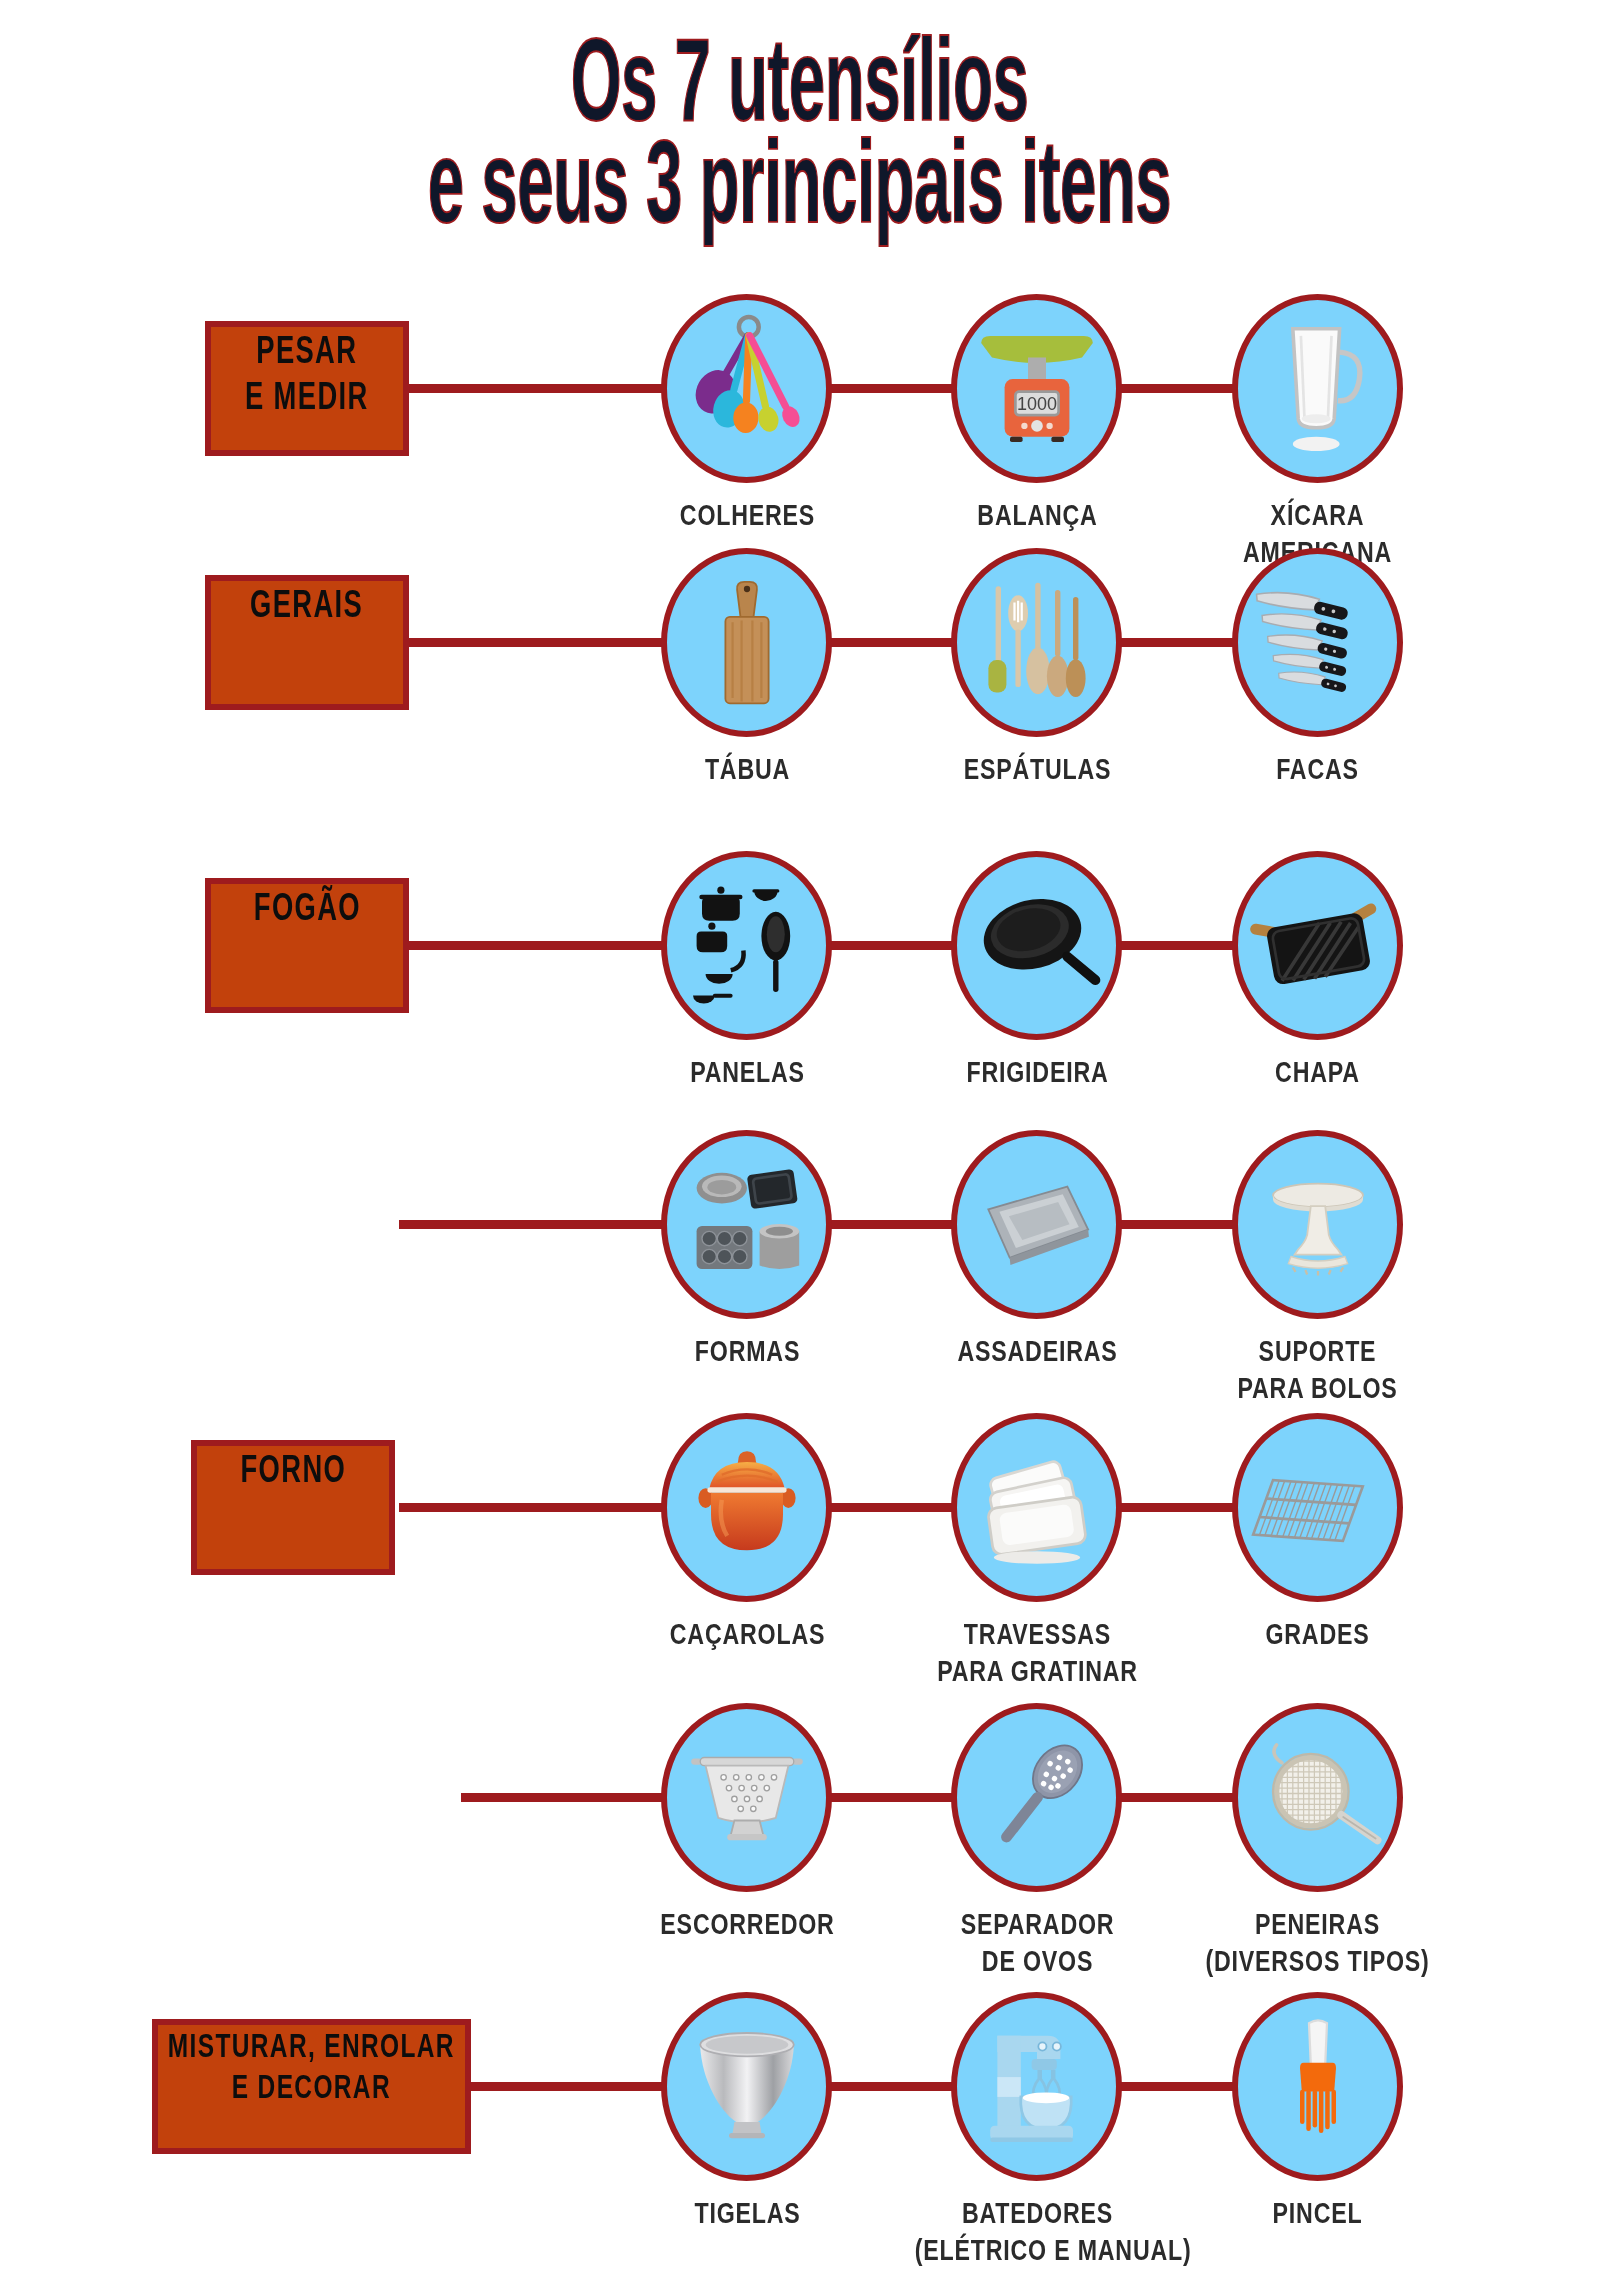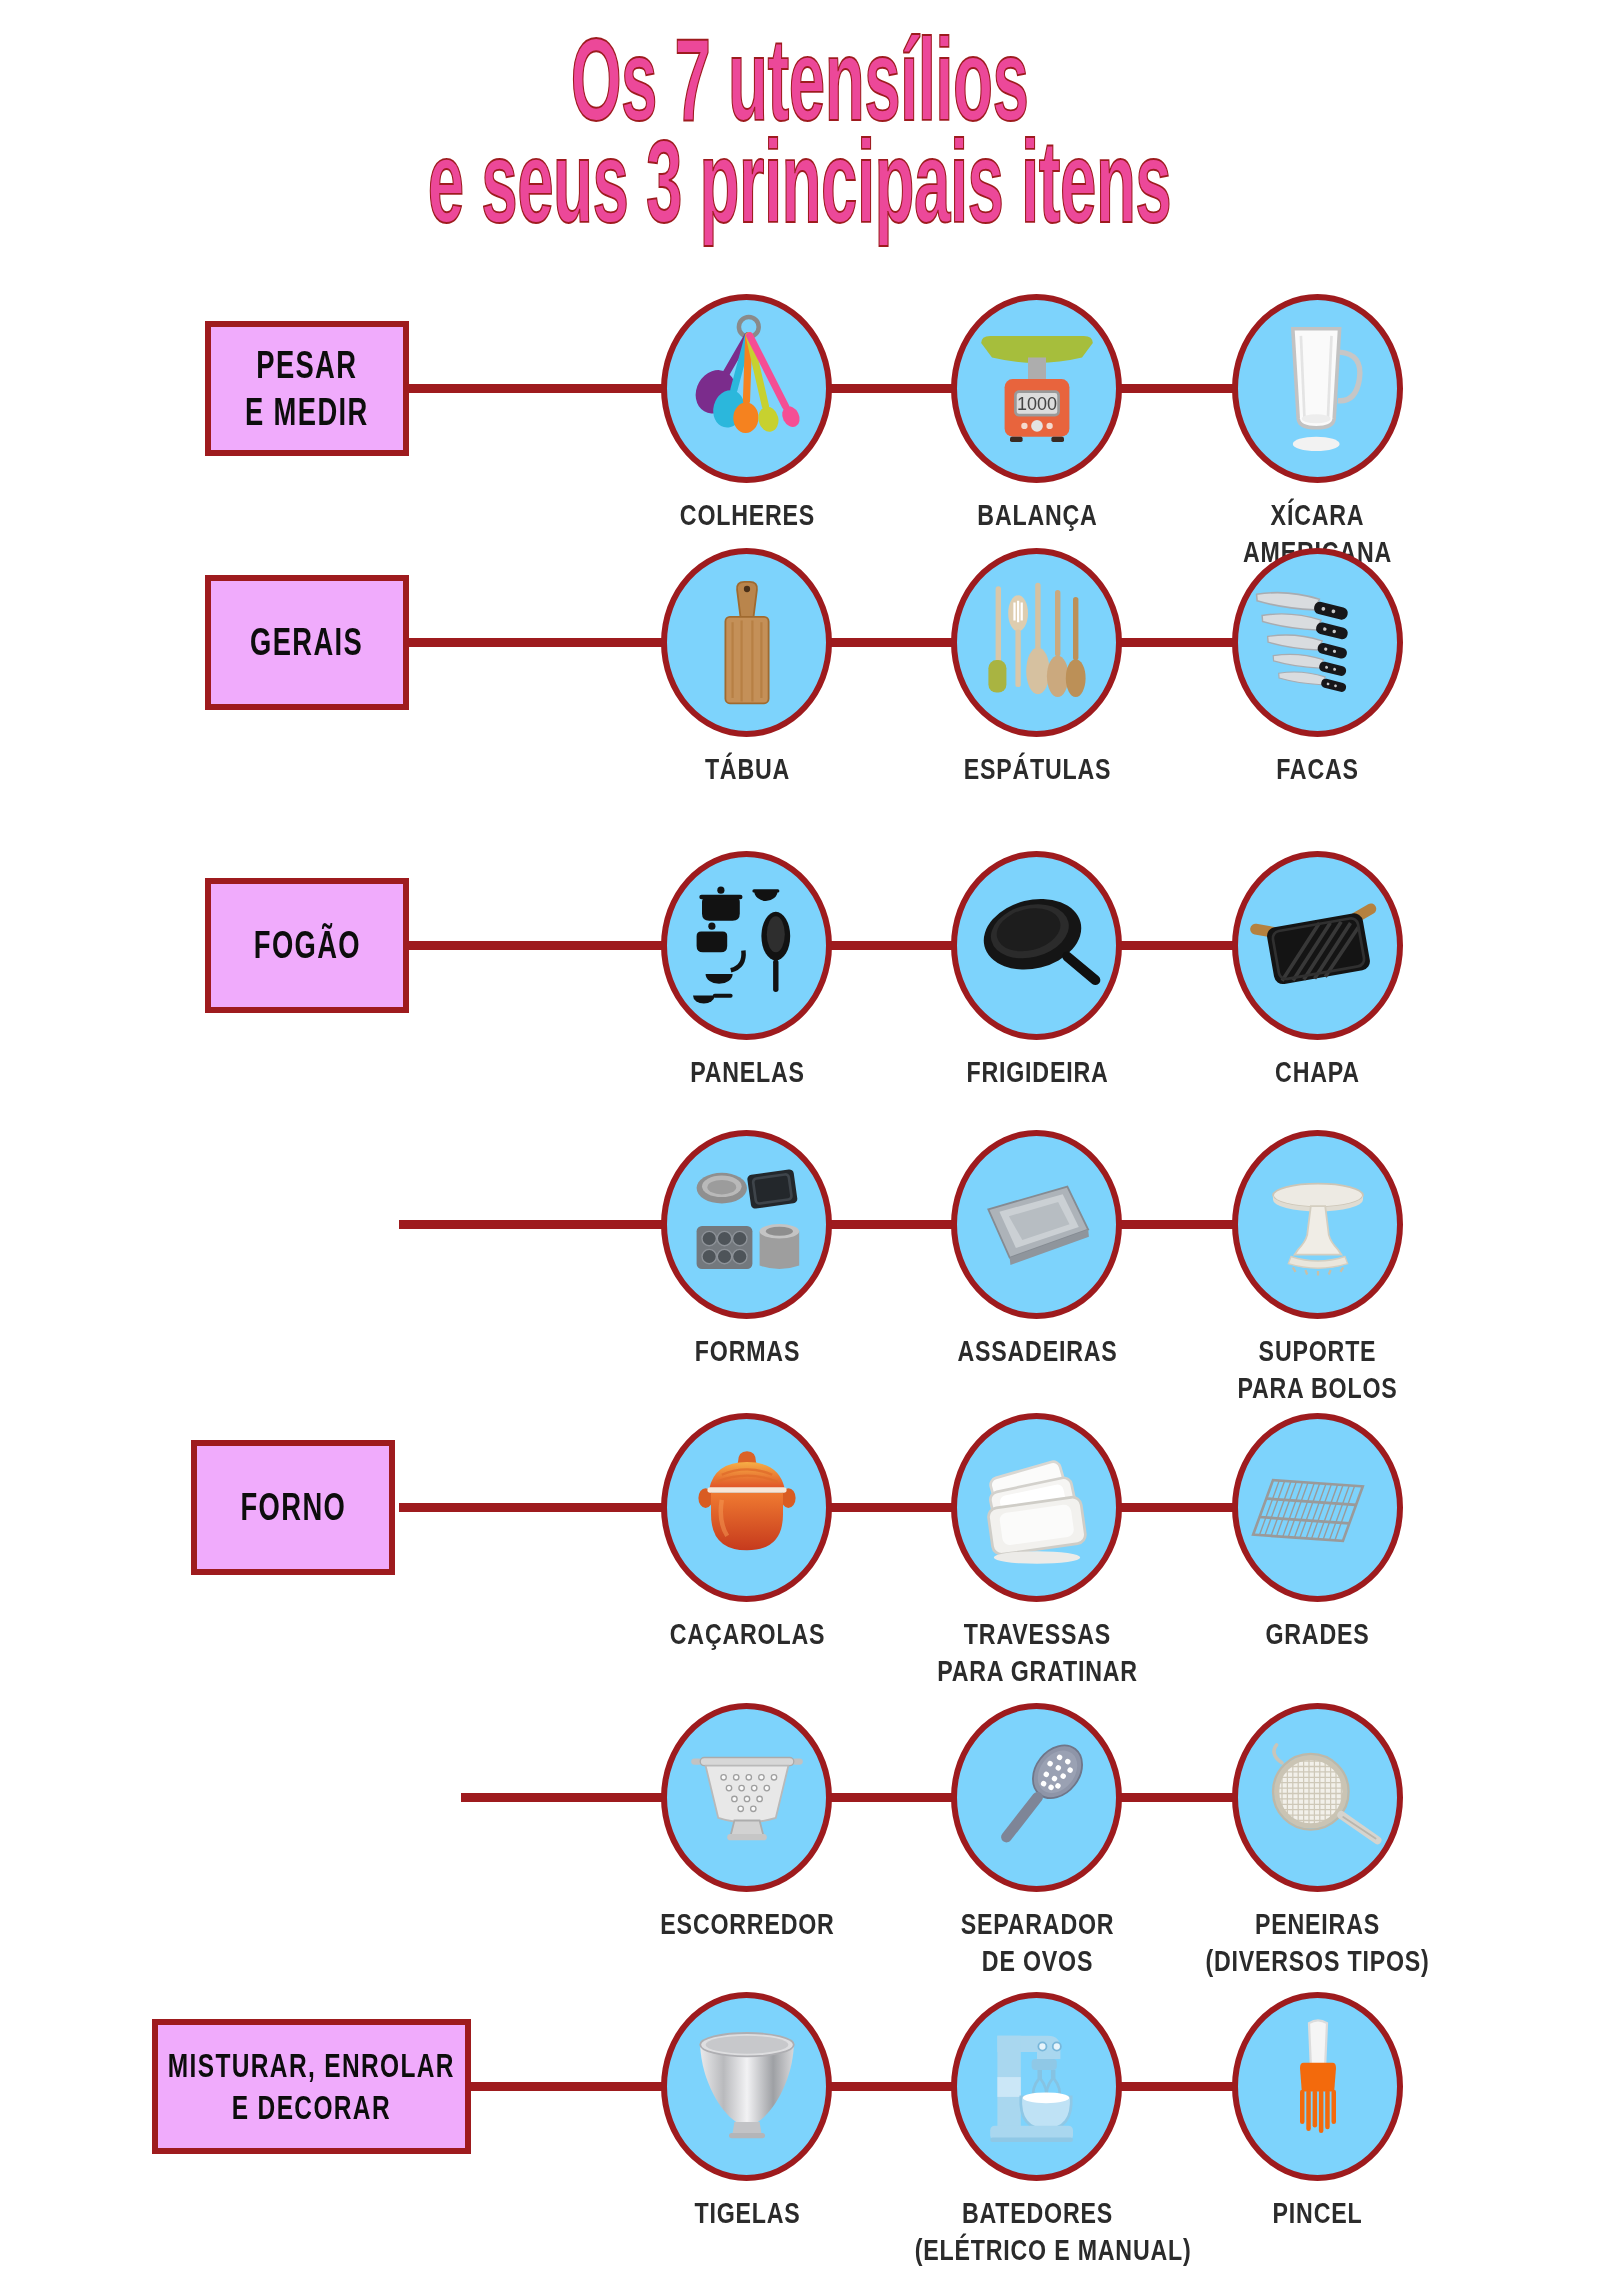--- a/index.html
+++ b/index.html
@@ -1,26 +1,26 @@
 <!DOCTYPE html>
 <html lang="pt"><head>
 <meta charset="utf-8">
 <style>
   html,body{margin:0;padding:0;background:#ffffff;}
   .page{position:relative;width:1599px;height:2286px;background:#ffffff;overflow:hidden;
         font-family:"Liberation Sans",sans-serif;}
   
-  .title{position:absolute;top:29px;left:0;width:100%;text-align:center;color:#ec4899;font-weight:bold;}
+  .title{position:absolute;top:29px;left:0;width:100%;text-align:center;color:#0f172a;font-weight:bold;}
   .title .t{display:block;font-size:117px;line-height:102px;transform:scaleX(0.56);
             letter-spacing:-1px;-webkit-text-stroke:1.9px #9E1B1E;white-space:pre;}
   
   .row{position:absolute;left:0;width:100%;height:298px;}
   .connector{position:absolute;top:90px;height:8.6px;background:#9E1B1E;}
-  .cat-box{position:absolute;top:27px;height:123px;background:#f0abfc;border:6.7px solid #9E1B1E;
-           display:flex;align-items:center;justify-content:center;}
+  .cat-box{position:absolute;top:27px;height:123px;background:#c2410c;border:6.7px solid #9E1B1E;
+           display:flex;align-items:flex-start;justify-content:center;}
   .cat-label{font-weight:bold;color:#0D0D0D;white-space:pre;text-align:center;
              transform:scaleX(0.72);font-size:38px;line-height:1.22;letter-spacing:1.9px;}
   .cat-label.small{font-size:34px;}
   .circle{position:absolute;top:0;width:159px;height:177px;border:6.7px solid #9E1B1E;border-radius:50%;
           background:#7dd3fc;display:flex;align-items:center;justify-content:center;}
   .circle svg{display:block;}
   .item-label{position:absolute;top:203px;width:307px;text-align:center;color:#2B2B2B;
               font-size:29px;line-height:37px;white-space:pre;font-weight:bold;
               transform:scaleX(0.8);letter-spacing:1px;}
 </style>

